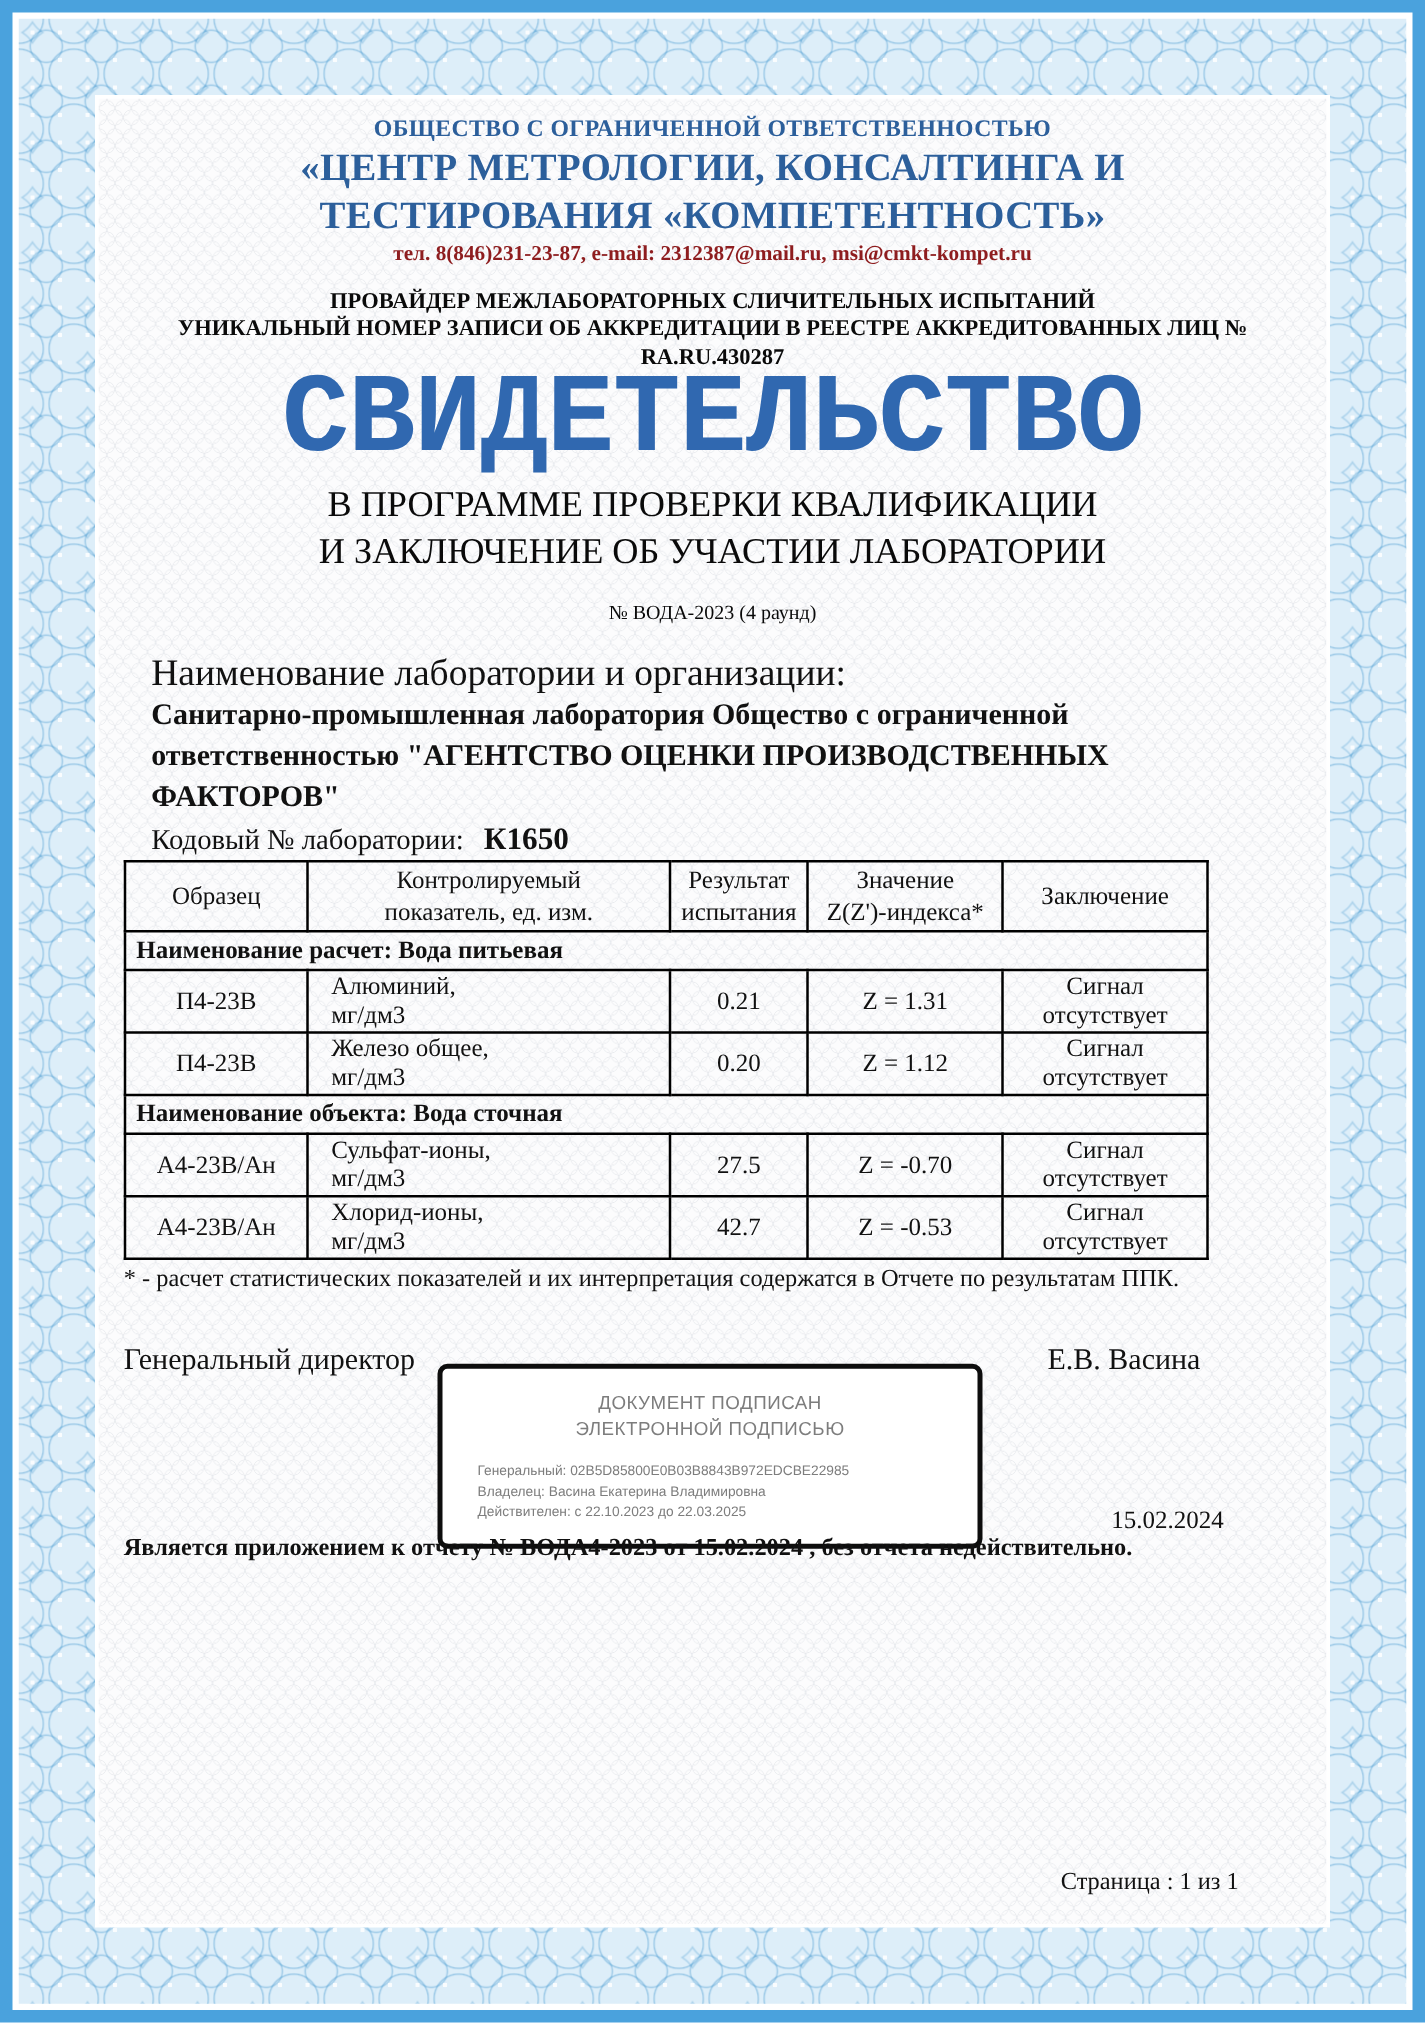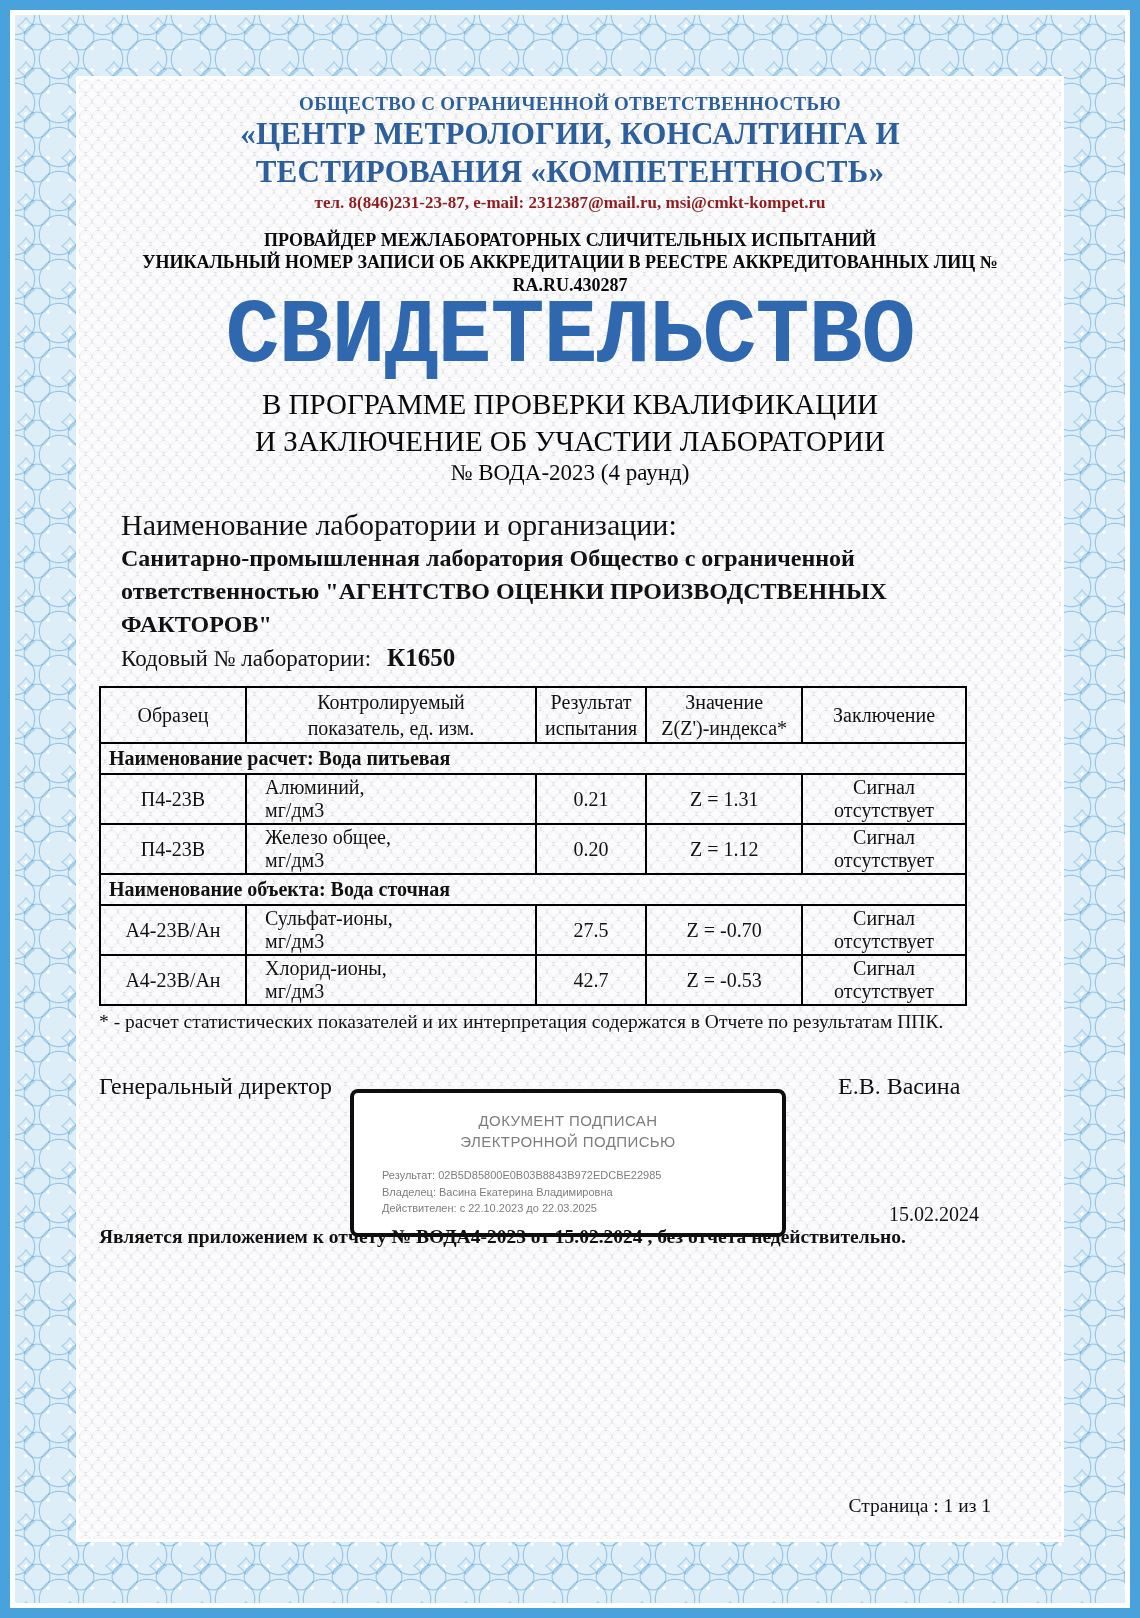--- a/index.html
+++ b/index.html
@@ -41,30 +41,30 @@
 
   .provider{margin-top:16px;font-size:18px;font-weight:bold;line-height:1.25;color:#0a0a0a;}
 
   .main-title{
     margin-top:-4px;
     font-family:Liberation Mono, monospace;
     font-size:90px;font-weight:700;color:#3068b0;
     line-height:1.0;letter-spacing:-1px;text-align:center;
   }
   .sub-title{margin-top:4px;font-size:29px;line-height:1.28;color:#0a0a0a;}
-  .round-no{font-size:23px;color:#0a0a0a;}
+  .round-no{margin-top:22px;font-size:16px;color:#0a0a0a;}
 
   .lab-block{margin-left:22px;margin-right:6px;}
   .lab-label{margin-top:22px;font-size:30px;}
   .lab-name{font-size:24px;font-weight:bold;line-height:1.36;max-width:915px;}
   .lab-code{margin-top:4px;font-size:23px;}
   .lab-code .code-value{font-size:25px;font-weight:bold;margin-left:16px;}
 
   table.results{
-    margin-top:14px;border-collapse:collapse;width:868px;
+    margin-top:2px;border-collapse:collapse;width:868px;
     font-size:20px;
   }
   table.results th,table.results td{border:2px solid #000;padding:1px 8px;background:transparent;}
   table.results th{font-weight:normal;text-align:center;line-height:1.3;height:52px;}
   table.results td{height:27px;}
   td.c{text-align:center;}
   td.section-row{font-weight:bold;text-align:left;padding-left:8px;}
   .param-cell{display:flex;justify-content:space-between;padding:0 12px 0 10px;flex-direction:column;}
 
   .footnote{margin-top:5px;font-size:19.5px;}
@@ -206,21 +206,21 @@
     <div class="footnote">* - расчет статистических показателей и их интерпретация содержатся в Отчете по результатам ППК.</div>
 
     <div class="sig-row">
       <div class="sig-role">Генеральный директор</div>
       <div class="stamp">
         <div class="stamp-title">
           <div>ДОКУМЕНТ ПОДПИСАН</div>
           <div>ЭЛЕКТРОННОЙ ПОДПИСЬЮ</div>
         </div>
         <div class="stamp-details">
-          <div>Результат: 02B5D85800E0B03B8843B972EDCBE22985</div>
+          <div>Генеральный: 02B5D85800E0B03B8843B972EDCBE22985</div>
           <div>Владелец: Васина Екатерина Владимировна</div>
           <div>Действителен: с 22.10.2023 до 22.03.2025</div>
         </div>
       </div>
       <div class="sig-name">Е.В. Васина</div>
     </div>
 
     <div class="date-line">15.02.2024</div>
     <div class="note-line">Является приложением к отчету № ВОДА4-2023 от 15.02.2024 , без отчета недействительно.</div>
 

